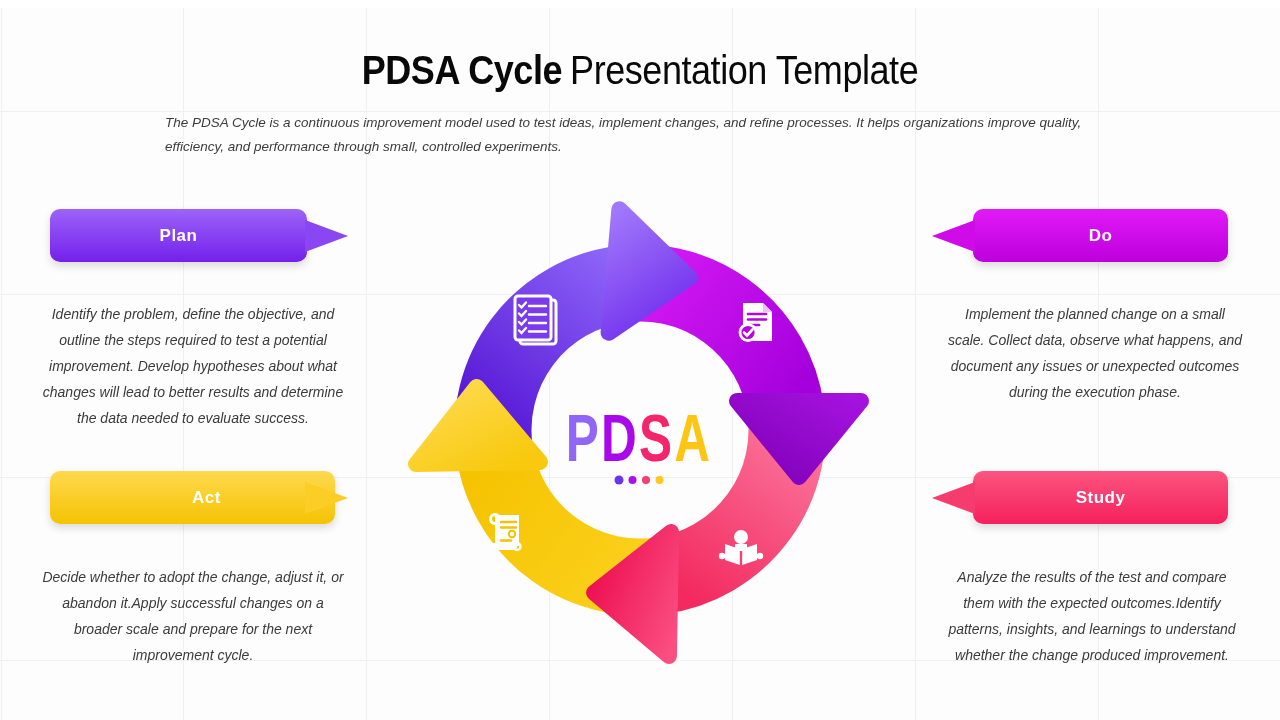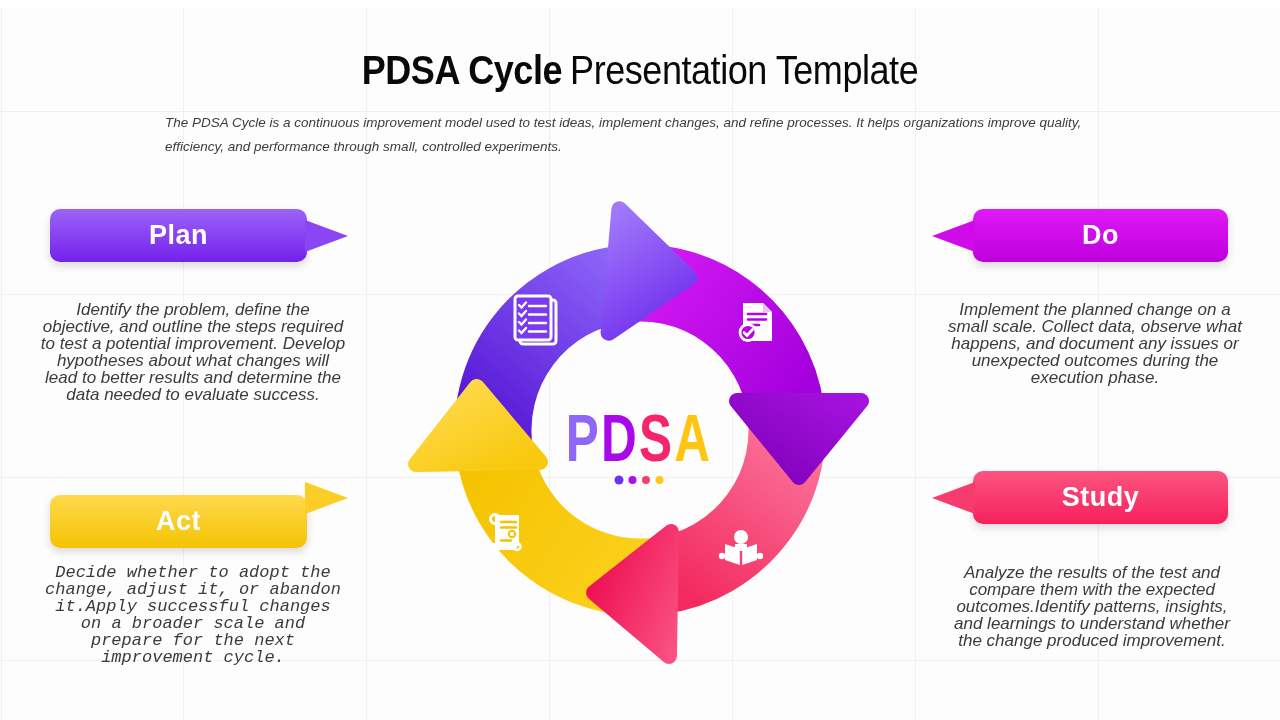--- a/index.html
+++ b/index.html
@@ -10,38 +10,38 @@
       repeating-linear-gradient(to right,#f1efef 0,#f1efef 1px,transparent 1px,transparent 183px),
       repeating-linear-gradient(to bottom,#f1efef 0,#f1efef 1px,transparent 1px,transparent 183px);
     background-position:183px 0,0 103px;margin-top:8px;}
   .title{position:absolute;top:40px;left:0;width:1280px;text-align:center;font-size:40px;
     color:#090909;transform:scaleX(.9);letter-spacing:-.5px;white-space:nowrap;}
   .title .bold{font-weight:800;}
   .title .reg{font-weight:400;margin-left:9px;}
   .subtitle{position:absolute;top:103px;left:165px;width:950px;text-align:left;
     font-style:italic;font-size:13.5px;line-height:24px;color:#3c3c3c;}
   .banner{position:absolute;height:53px;border-radius:10px;color:#fff;font-weight:bold;
-    font-size:27px;text-align:center;line-height:53px;letter-spacing:.5px;
+    font-size:17px;text-align:center;line-height:53px;letter-spacing:.5px;
     box-shadow:0 4px 9px rgba(0,0,0,.14);}
   #banner-plan {left:50px; top:201px;width:257px;background:linear-gradient(180deg,#9c64f8,#7420eb);}
   #banner-do   {left:973px;top:201px;width:255px;background:linear-gradient(180deg,#e01af7,#bd00dc);text-align:center;}
-  #banner-act  {left:50px; top:487px;width:257px;background:linear-gradient(180deg,#ffd94e,#f4c303);}
+  #banner-act  {left:50px; top:463px;width:257px;background:linear-gradient(180deg,#ffd94e,#f4c303);padding-left:28px;}
   #banner-study{left:973px;top:463px;width:255px;background:linear-gradient(180deg,#fb5580,#f6205c);}
   .pointer{position:absolute;width:43px;height:32px;}
   .pointer.right{clip-path:polygon(0 0,100% 50%,0 100%);}
   .pointer.left{clip-path:polygon(100% 0,0 50%,100% 100%);}
   #ptr-plan {left:305px;top:212px;background:#8a46f3;}
   #ptr-do   {left:932px;top:212px;background:#cf0be8;}
   #ptr-act  {left:305px;top:474px;background:#fbcd25;}
   #ptr-study{left:932px;top:474px;background:#f63b6e;}
-  .desc{position:absolute;font-style:italic;font-size:17px;line-height:17px;
+  .desc{position:absolute;font-style:italic;font-size:14px;line-height:26px;
     text-align:center;color:#3b3b3b;}
   #desc-plan {left:40px; top:293px;width:306px;}
   #desc-do   {left:945px;top:293px;width:300px;text-align:center;}
-  #desc-act  {left:40px; top:556px;width:306px;font-family:Liberation Mono, monospace;}
+  #desc-act  {left:40px; top:556px;width:306px;}
   #desc-study{left:942px;top:556px;width:300px;}
   .cycle{position:absolute;left:395px;top:175px;}
 </style>
 </head>
 <body>
 
 <div class="slide">
 
   <div class="title">
     <span class="bold">PDSA Cycle</span><span class="reg">Presentation Template</span>

